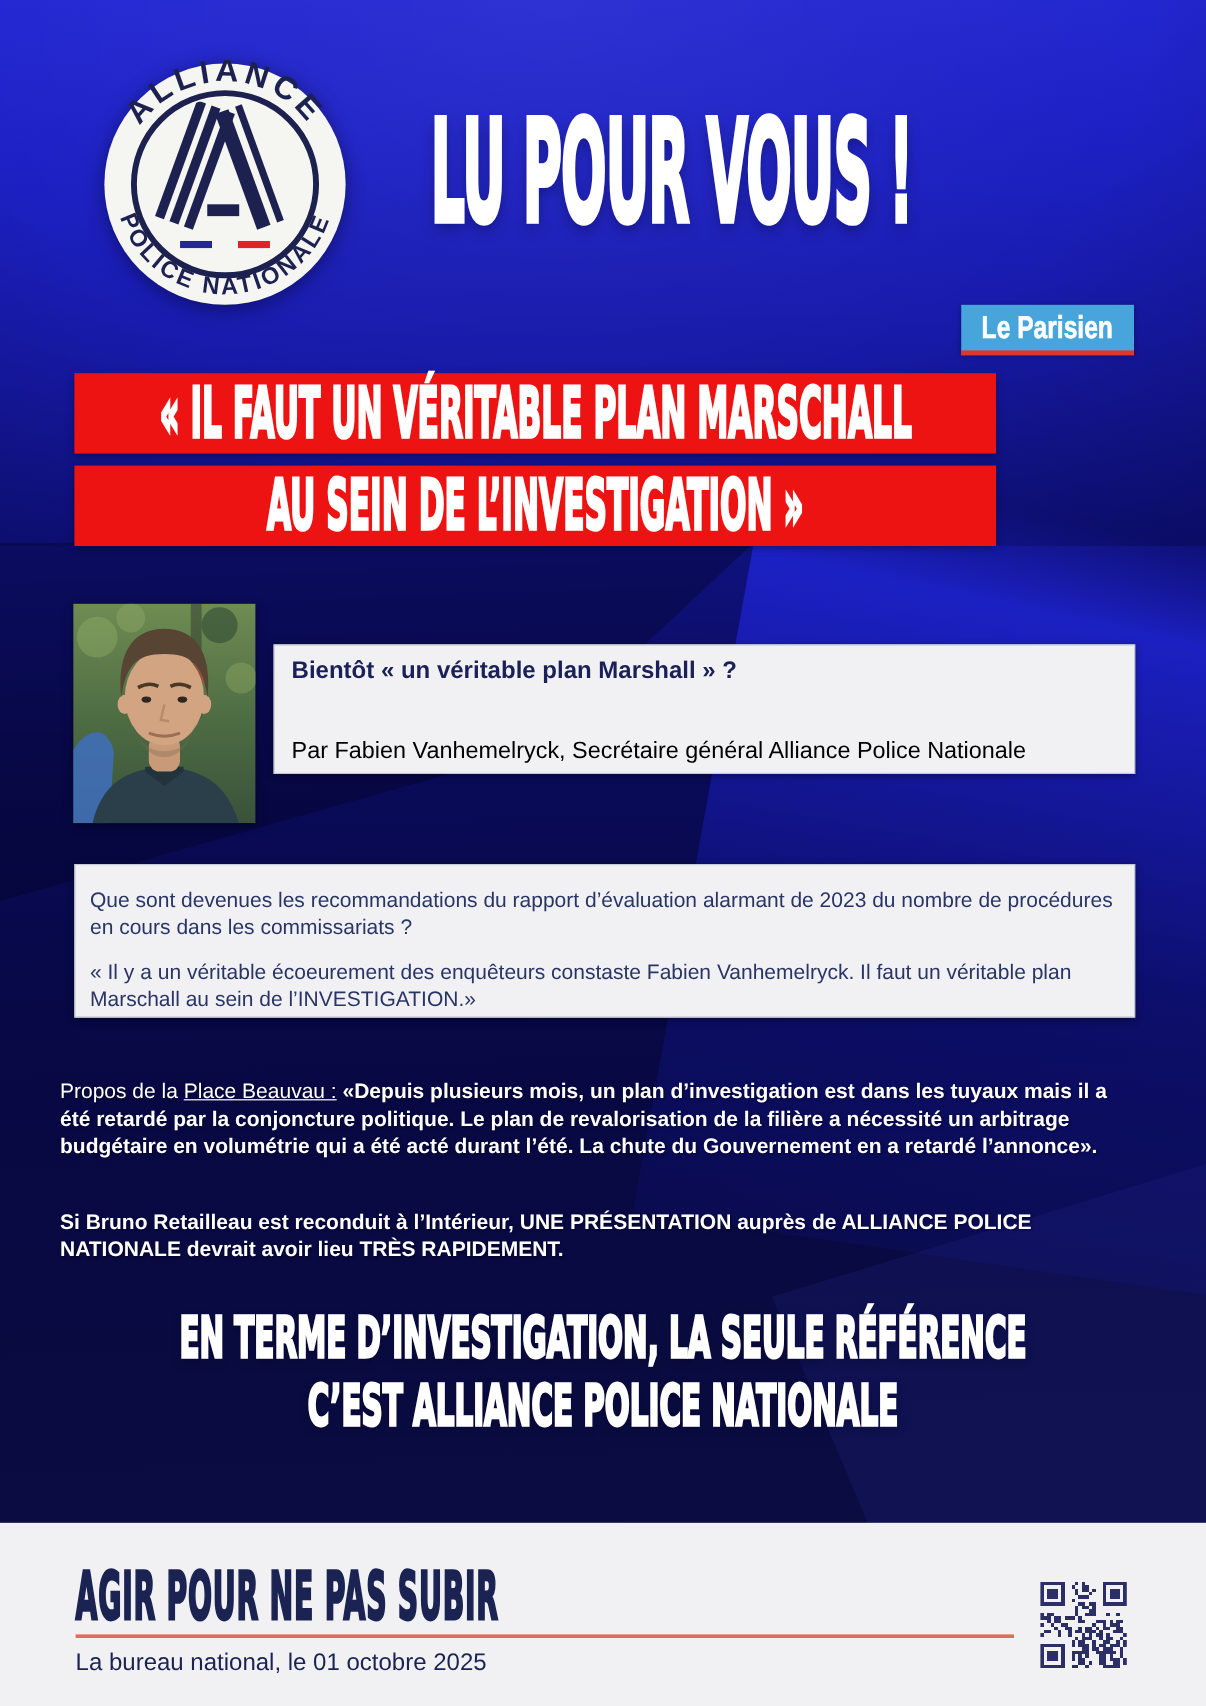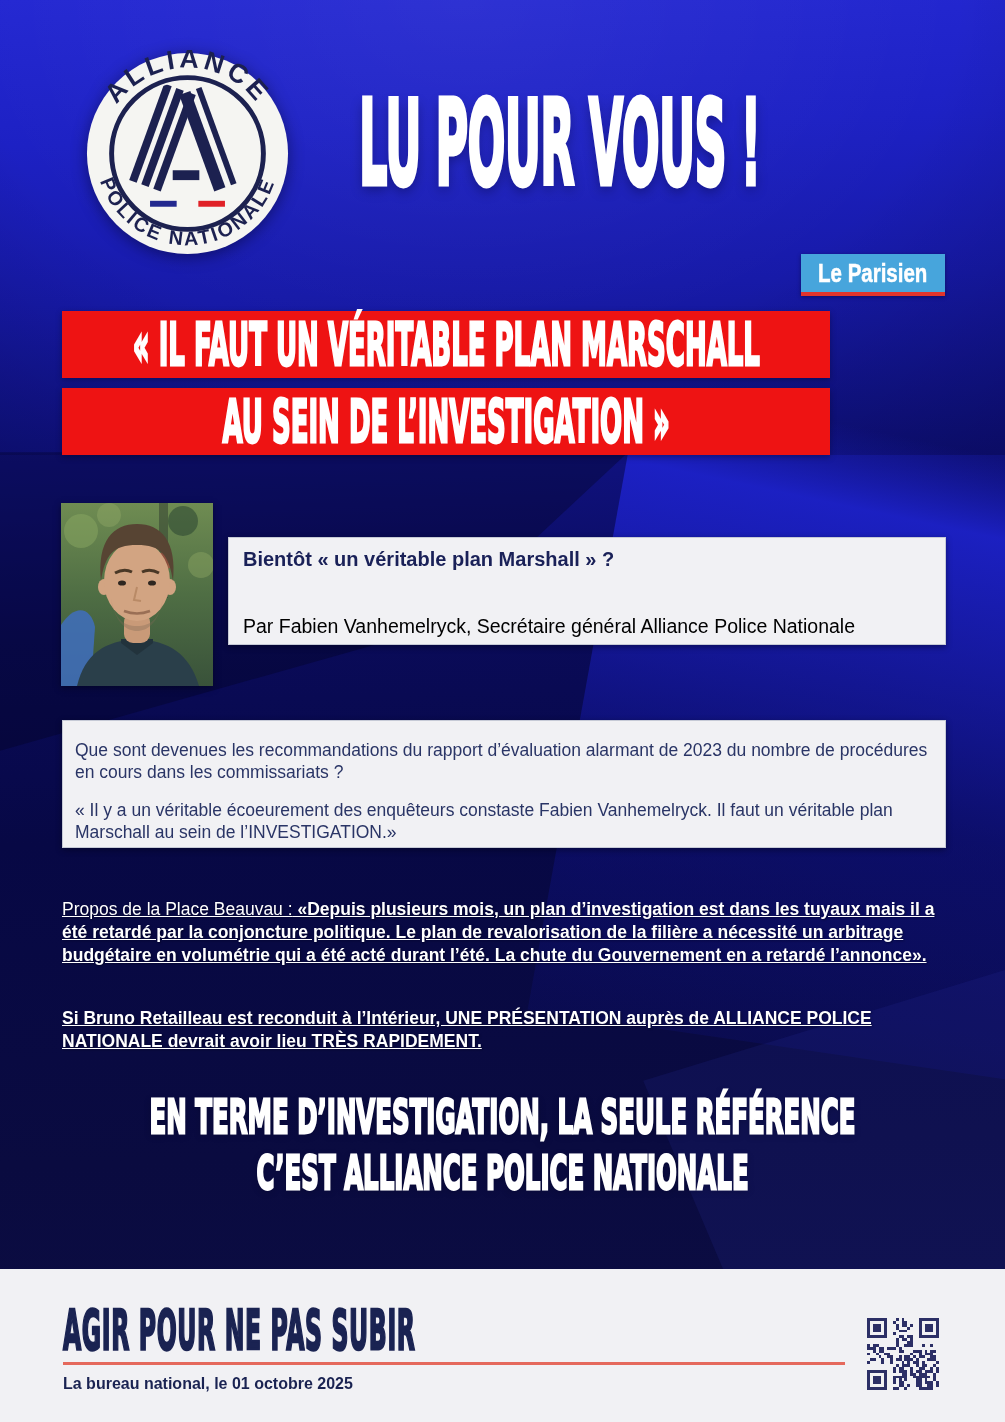--- a/index.html
+++ b/index.html
@@ -45,36 +45,36 @@
   .headline-box{left:228px;top:537px;width:718px;height:108px;padding:10px 14px;
     display:flex;flex-direction:column;justify-content:space-between;}
   .headline{font-size:20px;font-weight:bold;color:#1a2158;}
   .byline{font-size:19.5px;color:#000000;}
 
   .quote-box{left:62px;top:720px;width:884px;height:128px;padding:18px 12px;font-size:17.5px;line-height:1.28;}
   .quote-box p{margin:0;}
   .quote-box p + p{margin-top:15px;}
 
   .bodytext{color:#fff;font-size:17.5px;line-height:1.32;font-weight:bold;
-    text-shadow:1px 1px 2px rgba(0,0,20,.5);width:888px;left:62px;text-decoration:underline;}
+    text-shadow:1px 1px 2px rgba(0,0,20,.5);width:888px;left:50px;}
   .propos{top:898px;}
   .propos .light{font-weight:normal;}
   .propos .link{font-weight:normal;text-decoration:underline;cursor:pointer;}
   .retailleau{top:1007px;}
 
   .slogan{left:0;top:1088px;width:100%;text-align:center;color:#fff;}
   .slogan .line{display:block;height:56px;line-height:56px;font-size:34px;
     transform:scale(.72,1.38);-webkit-text-stroke:2px #fff;text-shadow:0 2px 8px rgba(0,0,30,.35);}
 
   .footer{left:0;top:1269px;width:100%;height:153px;background:#f1f1f4;}
   .footer-title-wrap{left:63px;top:1299px;height:62px;display:flex;align-items:center;}
   .footer-title-wrap span{font-size:38px;color:#1a2352;letter-spacing:1px;
     transform:scale(.62,1.45);transform-origin:left center;-webkit-text-stroke:1.8px #1a2352;}
   .footer-line{left:63px;top:1362px;width:782px;height:3px;background:#e5695c;}
-  .footer-date{left:63px;top:1375px;font-size:16px;font-weight:bold;color:#1a2352;}
+  .footer-date{left:63px;top:1375px;font-size:20px;font-weight:normal;color:#1a2352;}
   .qr{left:867px;top:1318px;width:72px;height:72px;}
   .qr svg{display:block;width:100%;height:100%;}
 </style>
 </head>
 <body>
 
 <div class="page">
   <div class="facet facet-bright"></div>
   <div class="facet facet-dark"></div>
   <div class="facet facet-b2"></div>

